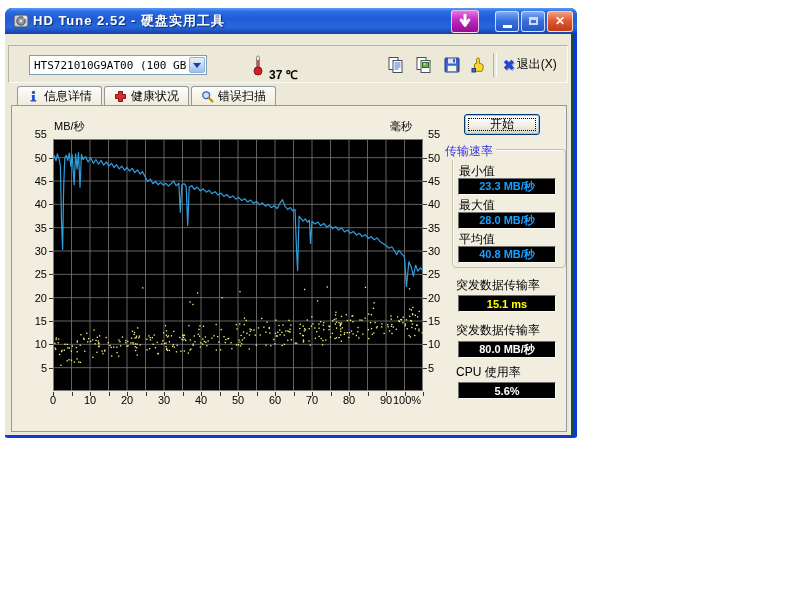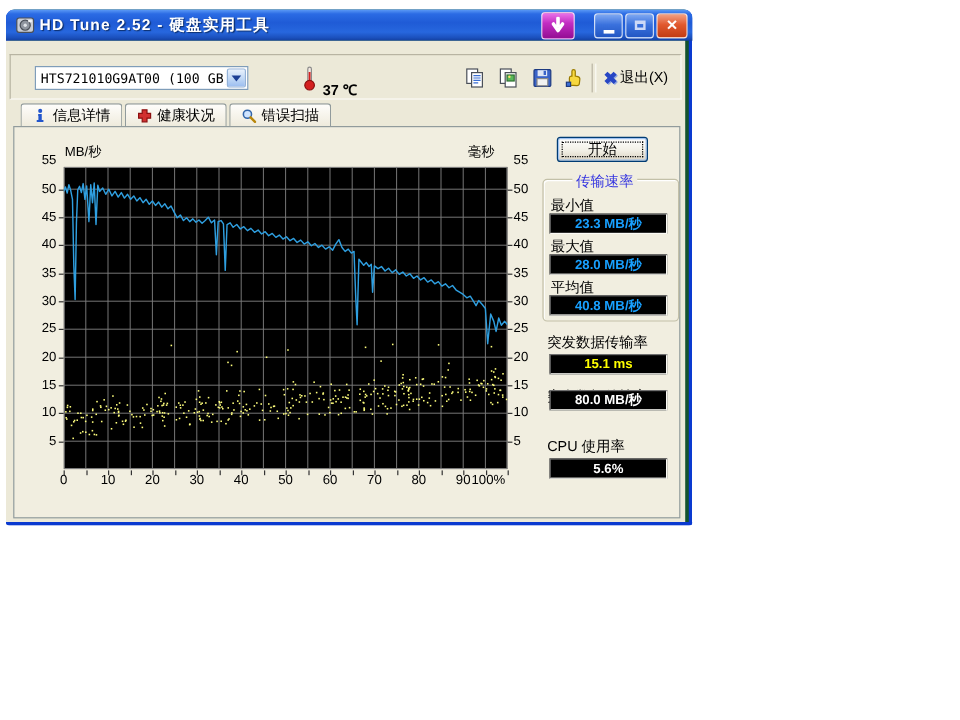--- a/index.html
+++ b/index.html
@@ -75,21 +75,21 @@
   .tickmark{position:absolute;background:#333;}
 
   
   .btn-start{position:absolute;left:452px;top:8px;width:76px;height:21px;
     border:1px solid #003c74;border-radius:3px;font-size:12px;color:#000;cursor:pointer;
     background:linear-gradient(180deg,#ffffff,#f2f0e6 55%,#dcd5c5 95%);
     box-shadow:inset 0 0 0 1px #9ec1f0;}
   .btn-start::after{content:"";position:absolute;inset:3px;border:1px dotted #000;}
   .group-box{position:absolute;left:440px;top:43px;width:112px;height:117px;
     border:1px solid #c3c0a8;border-radius:4px;box-shadow:inset 1px 1px 0 #fff;}
-  .group-legend{position:absolute;left:465px;top:37px;background:#f1eee0;padding:0 3px;
+  .group-legend{position:absolute;left:430px;top:37px;background:#f1eee0;padding:0 3px;
     font-size:12px;}
   .stat-label{position:absolute;left:444px;font-size:12px;color:#000;white-space:nowrap;}
   .stat-label.in-group{left:447px;}
   .stat-field{position:absolute;left:446px;width:96px;height:15px;background:#000;
     border:1px solid;border-color:#6f6f6f #fbfaf5 #fbfaf5 #6f6f6f;box-sizing:content-box;
     display:flex;align-items:center;justify-content:center;
     font-family:Liberation Sans, sans-serif;font-size:11px;font-weight:bold;letter-spacing:0;}
 </style>
 </head>
 <body>
@@ -638,21 +638,21 @@
         <span class="stat-label in-group" style="top:57px;">最小值</span>
         <div class="stat-field" style="top: 72px; color: rgb(24, 160, 255);">23.3 MB/秒</div>
         <span class="stat-label in-group" style="top:91px;">最大值</span>
         <div class="stat-field" style="top: 106px; color: rgb(24, 160, 255);">28.0 MB/秒</div>
         <span class="stat-label in-group" style="top:125px;">平均值</span>
         <div class="stat-field" style="top: 140px; color: rgb(24, 160, 255);">40.8 MB/秒</div>
 
         <span class="stat-label" style="top:171px;">突发数据传输率</span>
         <div class="stat-field" style="top: 189px; color: rgb(255, 255, 0);">15.1 ms</div>
         <span class="stat-label" style="top:216px;">突发数据传输率</span>
-        <div class="stat-field" style="top: 219px; color: rgb(255, 255, 255);">80.0 MB/秒</div>
+        <div class="stat-field" style="top: 235px; color: rgb(255, 255, 255);">80.0 MB/秒</div>
         <span class="stat-label" style="top:258px;">CPU 使用率</span>
         <div class="stat-field" style="top: 276px; color: rgb(255, 255, 255);">5.6%</div>
       <div class="ytick left" style="top: 255.667px;">5</div>
           <div class="ytick right" style="top: 255.667px;">5</div>
           <div class="tickmark" style="left: 37px; top: 261.667px; width: 4px; height: 1px;"></div>
           <div class="tickmark" style="left: 411px; top: 261.667px; width: 4px; height: 1px;"></div>
           <div class="ytick left" style="top: 232.333px;">10</div>
           <div class="ytick right" style="top: 232.333px;">10</div>
           <div class="tickmark" style="left: 37px; top: 238.333px; width: 4px; height: 1px;"></div>
           <div class="tickmark" style="left: 411px; top: 238.333px; width: 4px; height: 1px;"></div>

